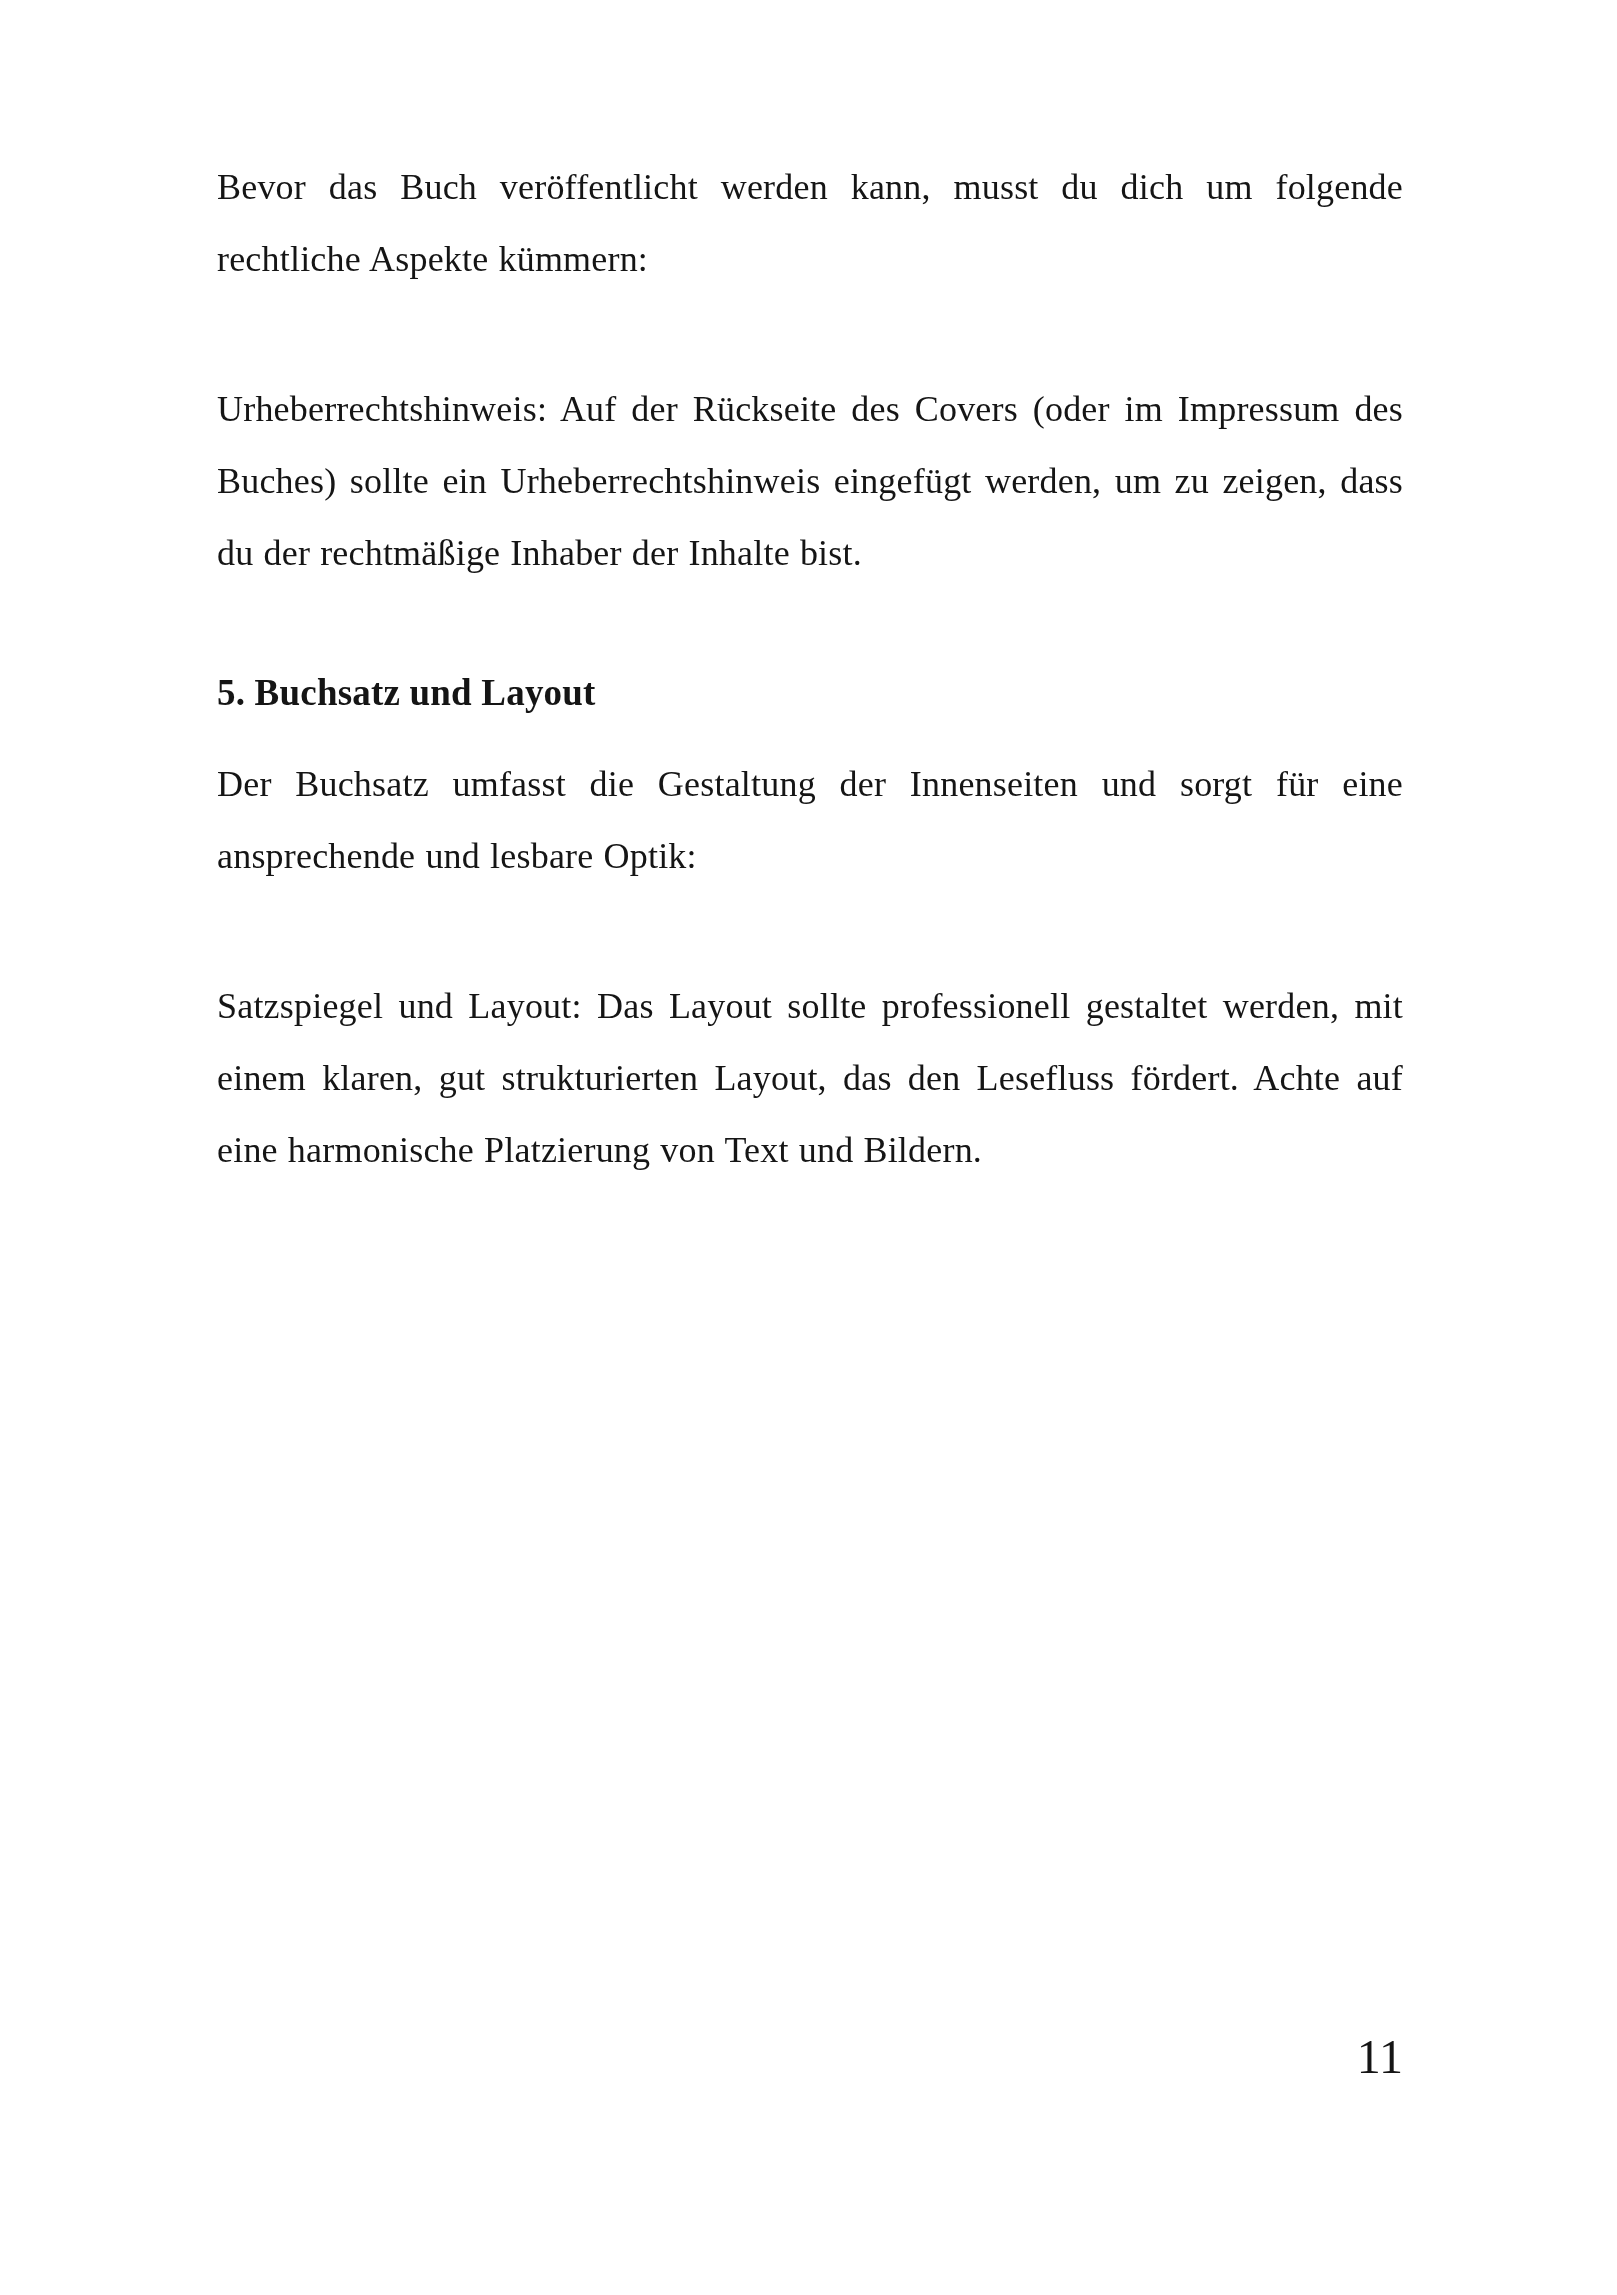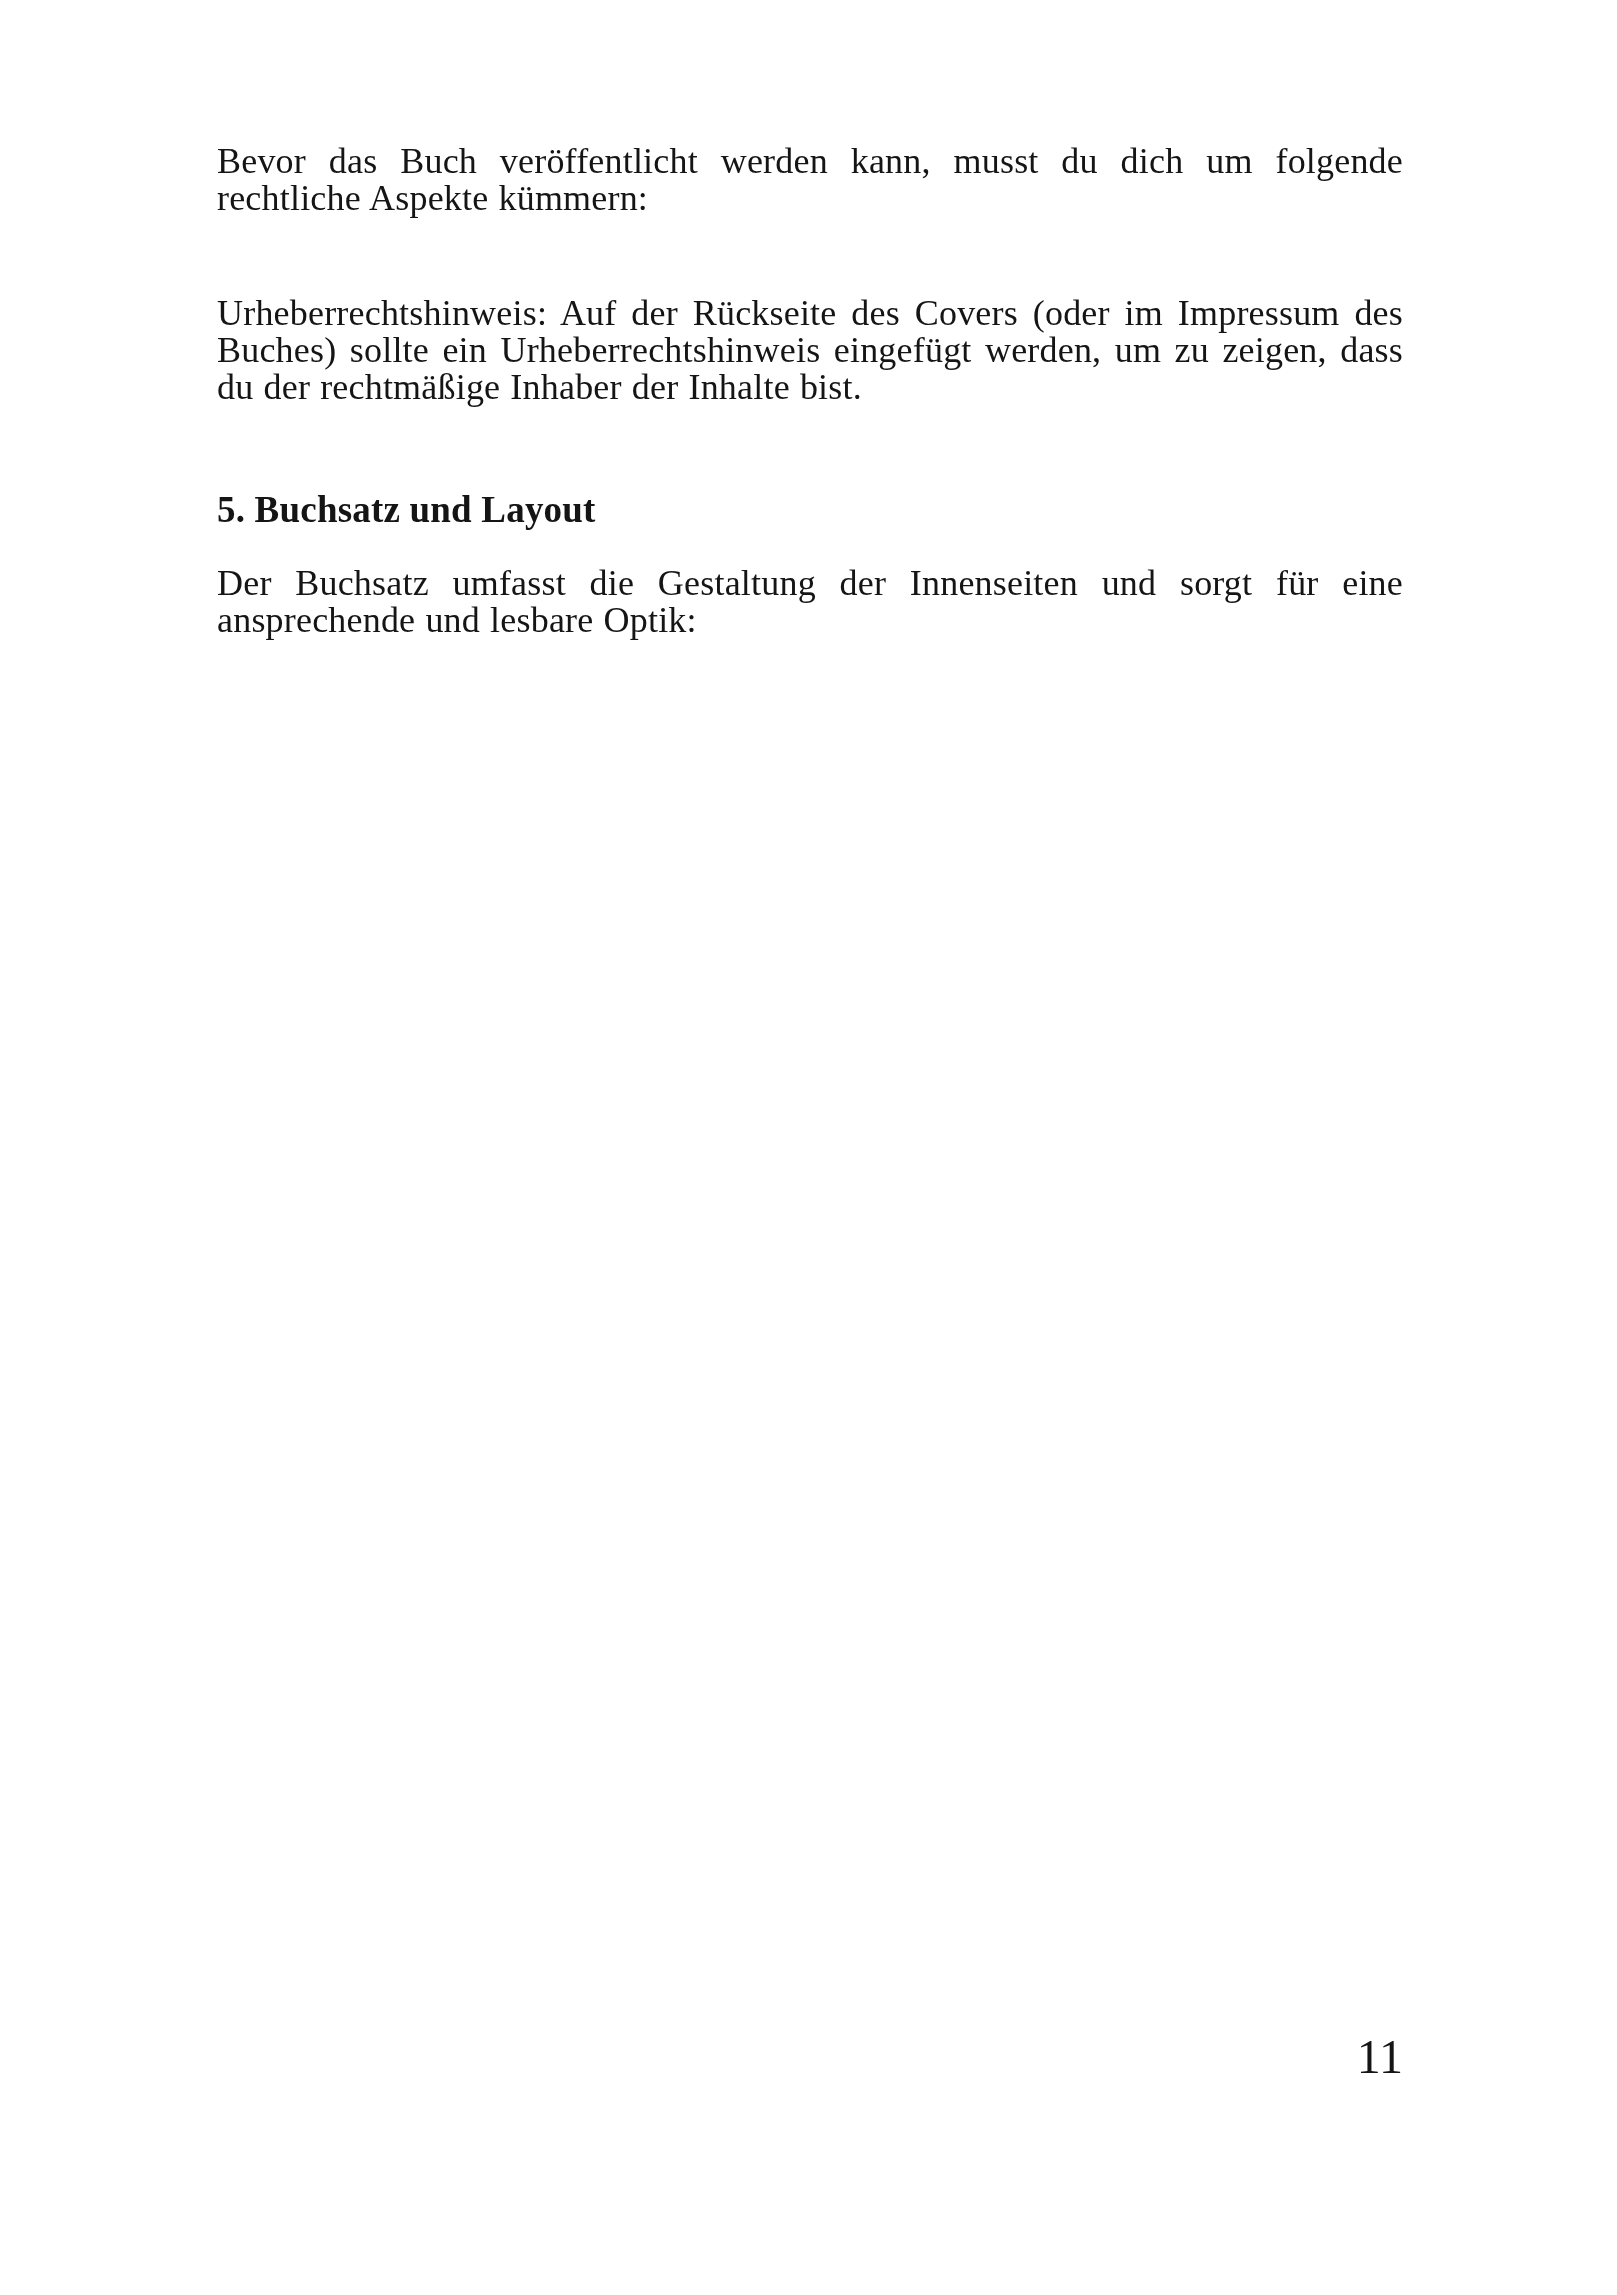--- a/index.html
+++ b/index.html
@@ -17,23 +17,23 @@
     overflow: hidden;
   }
   .content {
     position: absolute;
     left: 217px;
     right: 215px;
     top: 139px;
   }
   .para {
     font-size: 36px;
-    line-height: 37px;
+    line-height: 72px;
     text-align: justify;
-    margin: 4px 0 78px 0;
+    margin: 12px 0 78px 0;
     letter-spacing: 0.2px;
     word-spacing: 0.9px;
   }
   .section-heading {
     font-size: 37px;
     line-height: 51px;
     font-weight: bold;
     text-align: left;
     margin: 0 0 30px 0;
     letter-spacing: 0.2px;
@@ -56,20 +56,21 @@
     <p class="para">Bevor das Buch veröffentlicht werden kann, musst du dich um folgende rechtliche Aspekte kümmern:</p>
 
 
 
     <p class="para">Urheberrechtshinweis: Auf der Rückseite des Covers (oder im Impressum des Buches) sollte ein Urheberrechtshinweis eingefügt werden, um zu zeigen, dass du der rechtmäßige Inhaber der Inhalte bist.</p>
 
     <h2 class="section-heading">5. Buchsatz und Layout</h2>
 
     <p class="para">Der Buchsatz umfasst die Gestaltung der Innenseiten und sorgt für eine ansprechende und lesbare Optik:</p>
 
+    <p class="para">Satzspiegel und Layout: Das Layout sollte professionell gestaltet werden, mit einem klaren, gut strukturierten Layout, das den Lesefluss fördert. Achte auf eine harmonische Platzierung von Text und Bildern.</p>
 
 
 
   </div>
 
   <div class="page-number">11</div>
 </div>
 
 
 </body></html>

